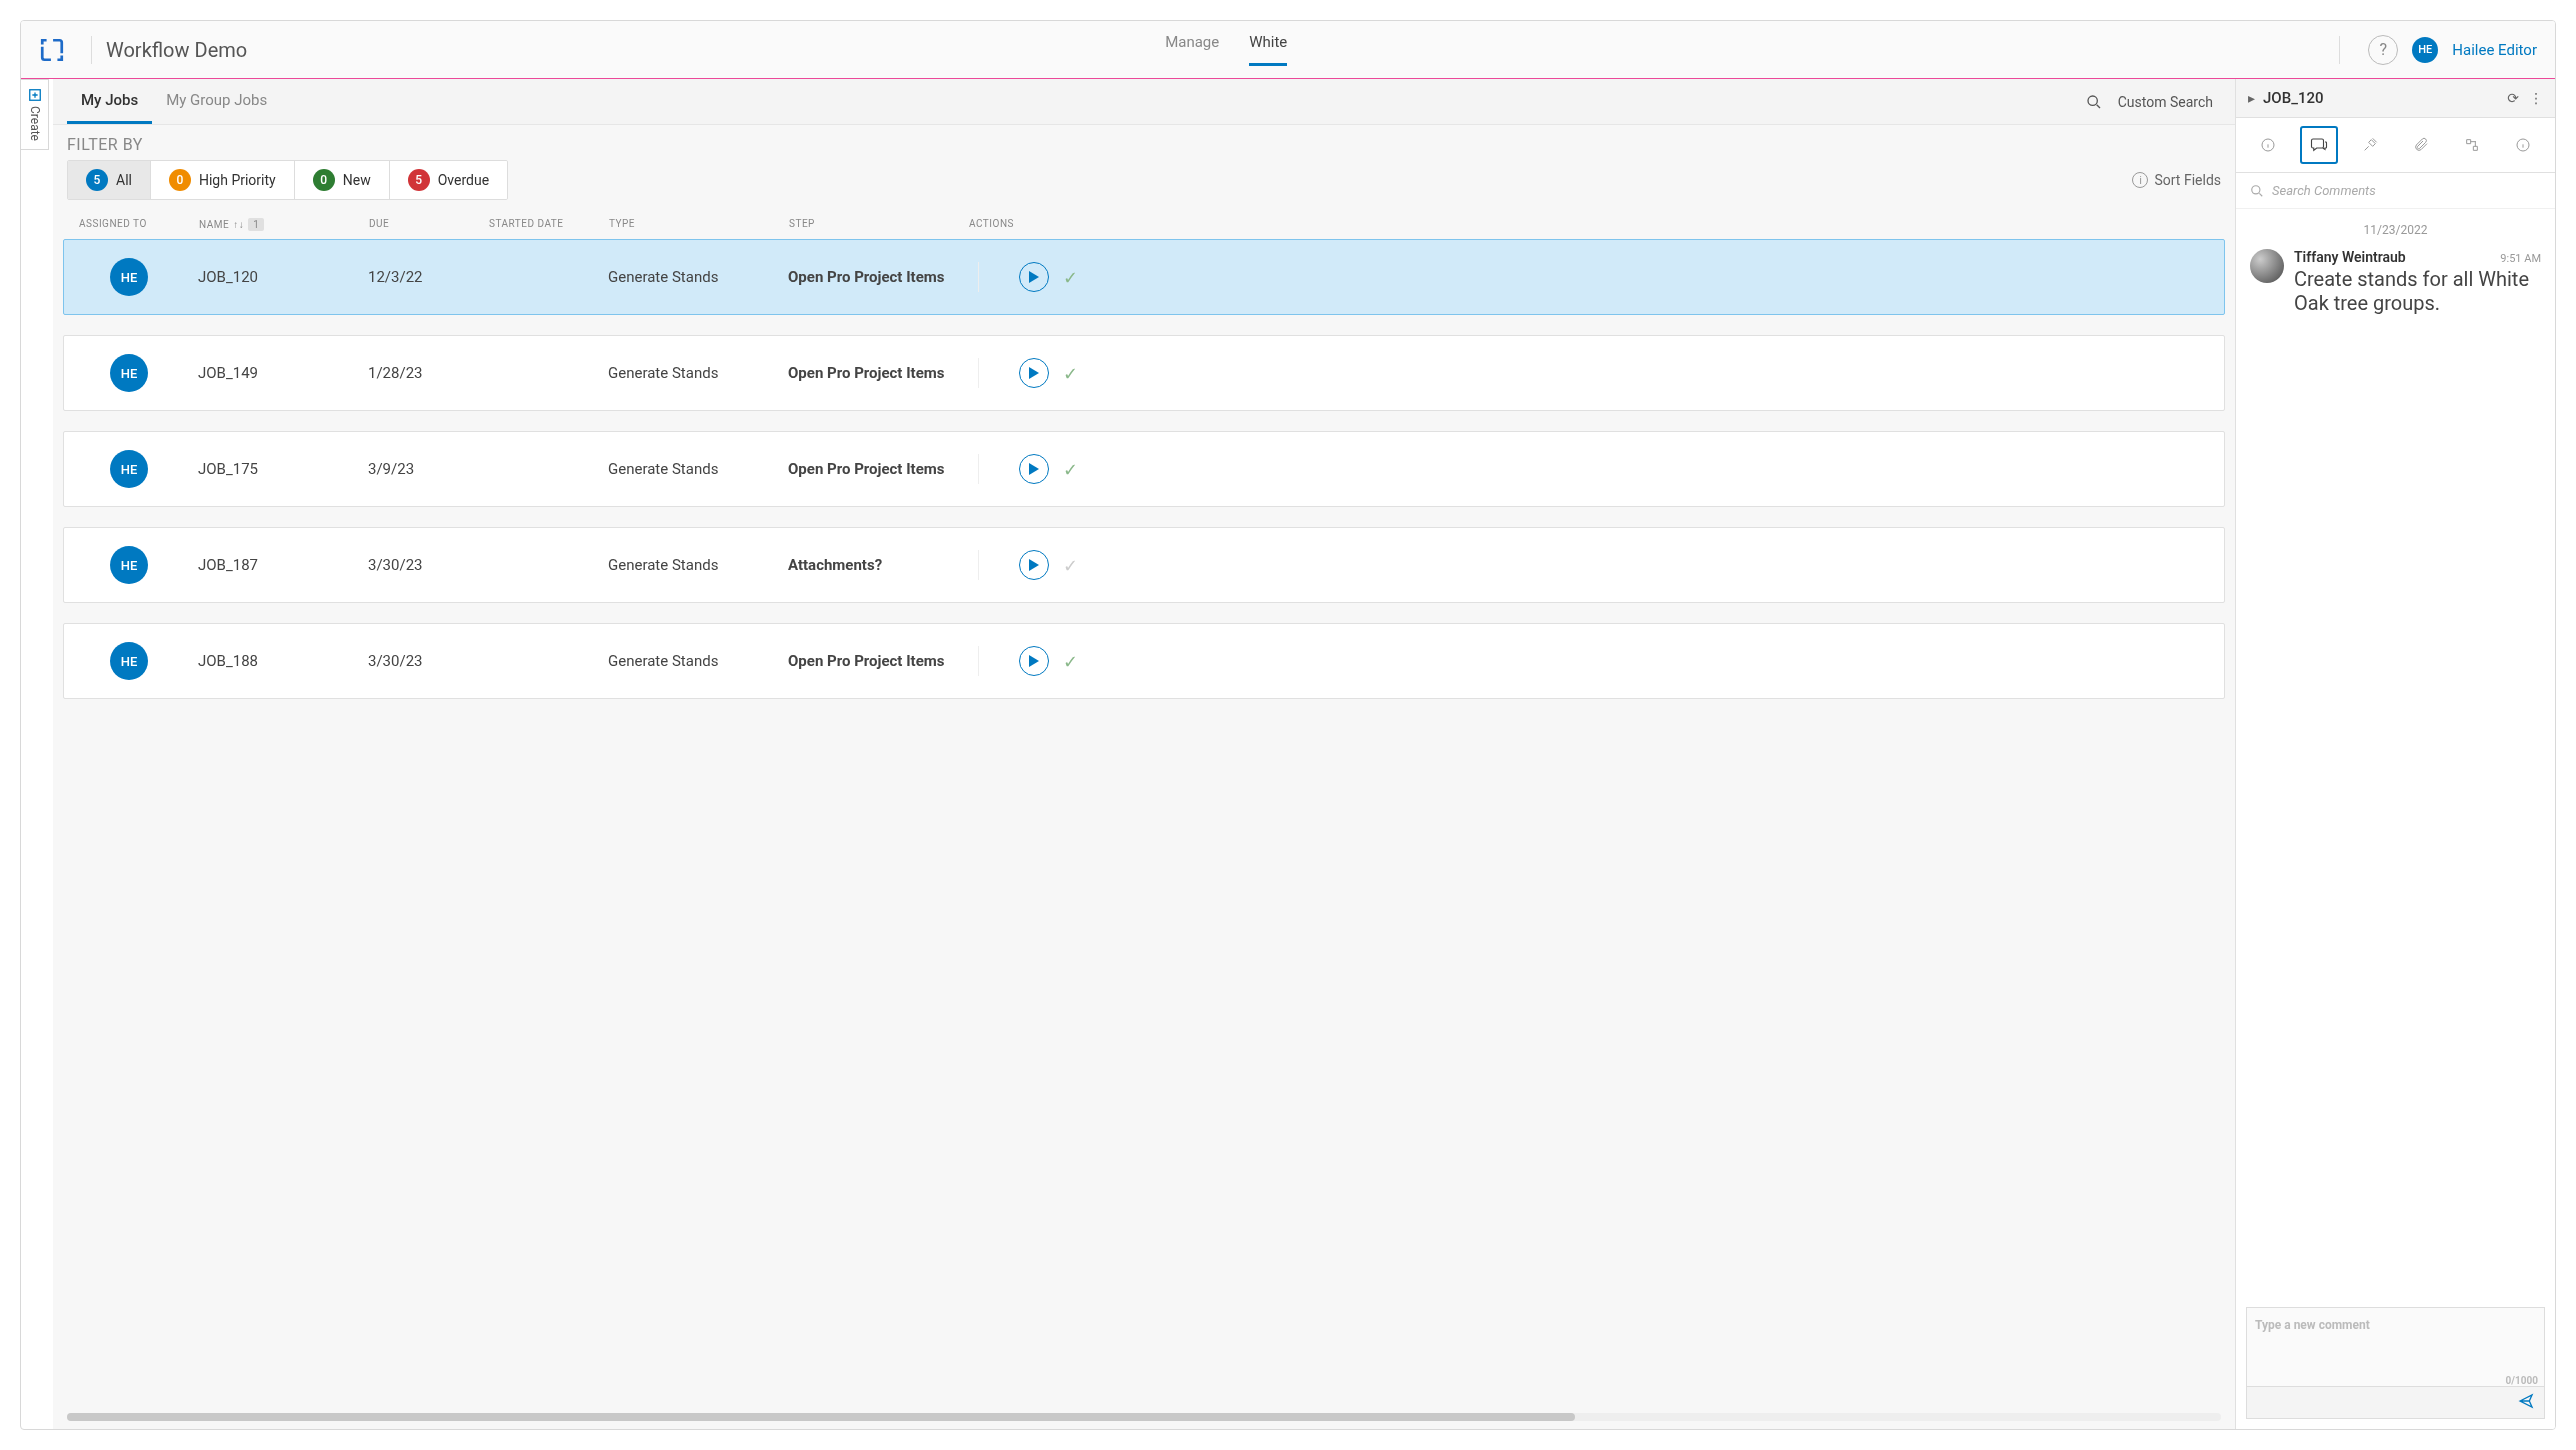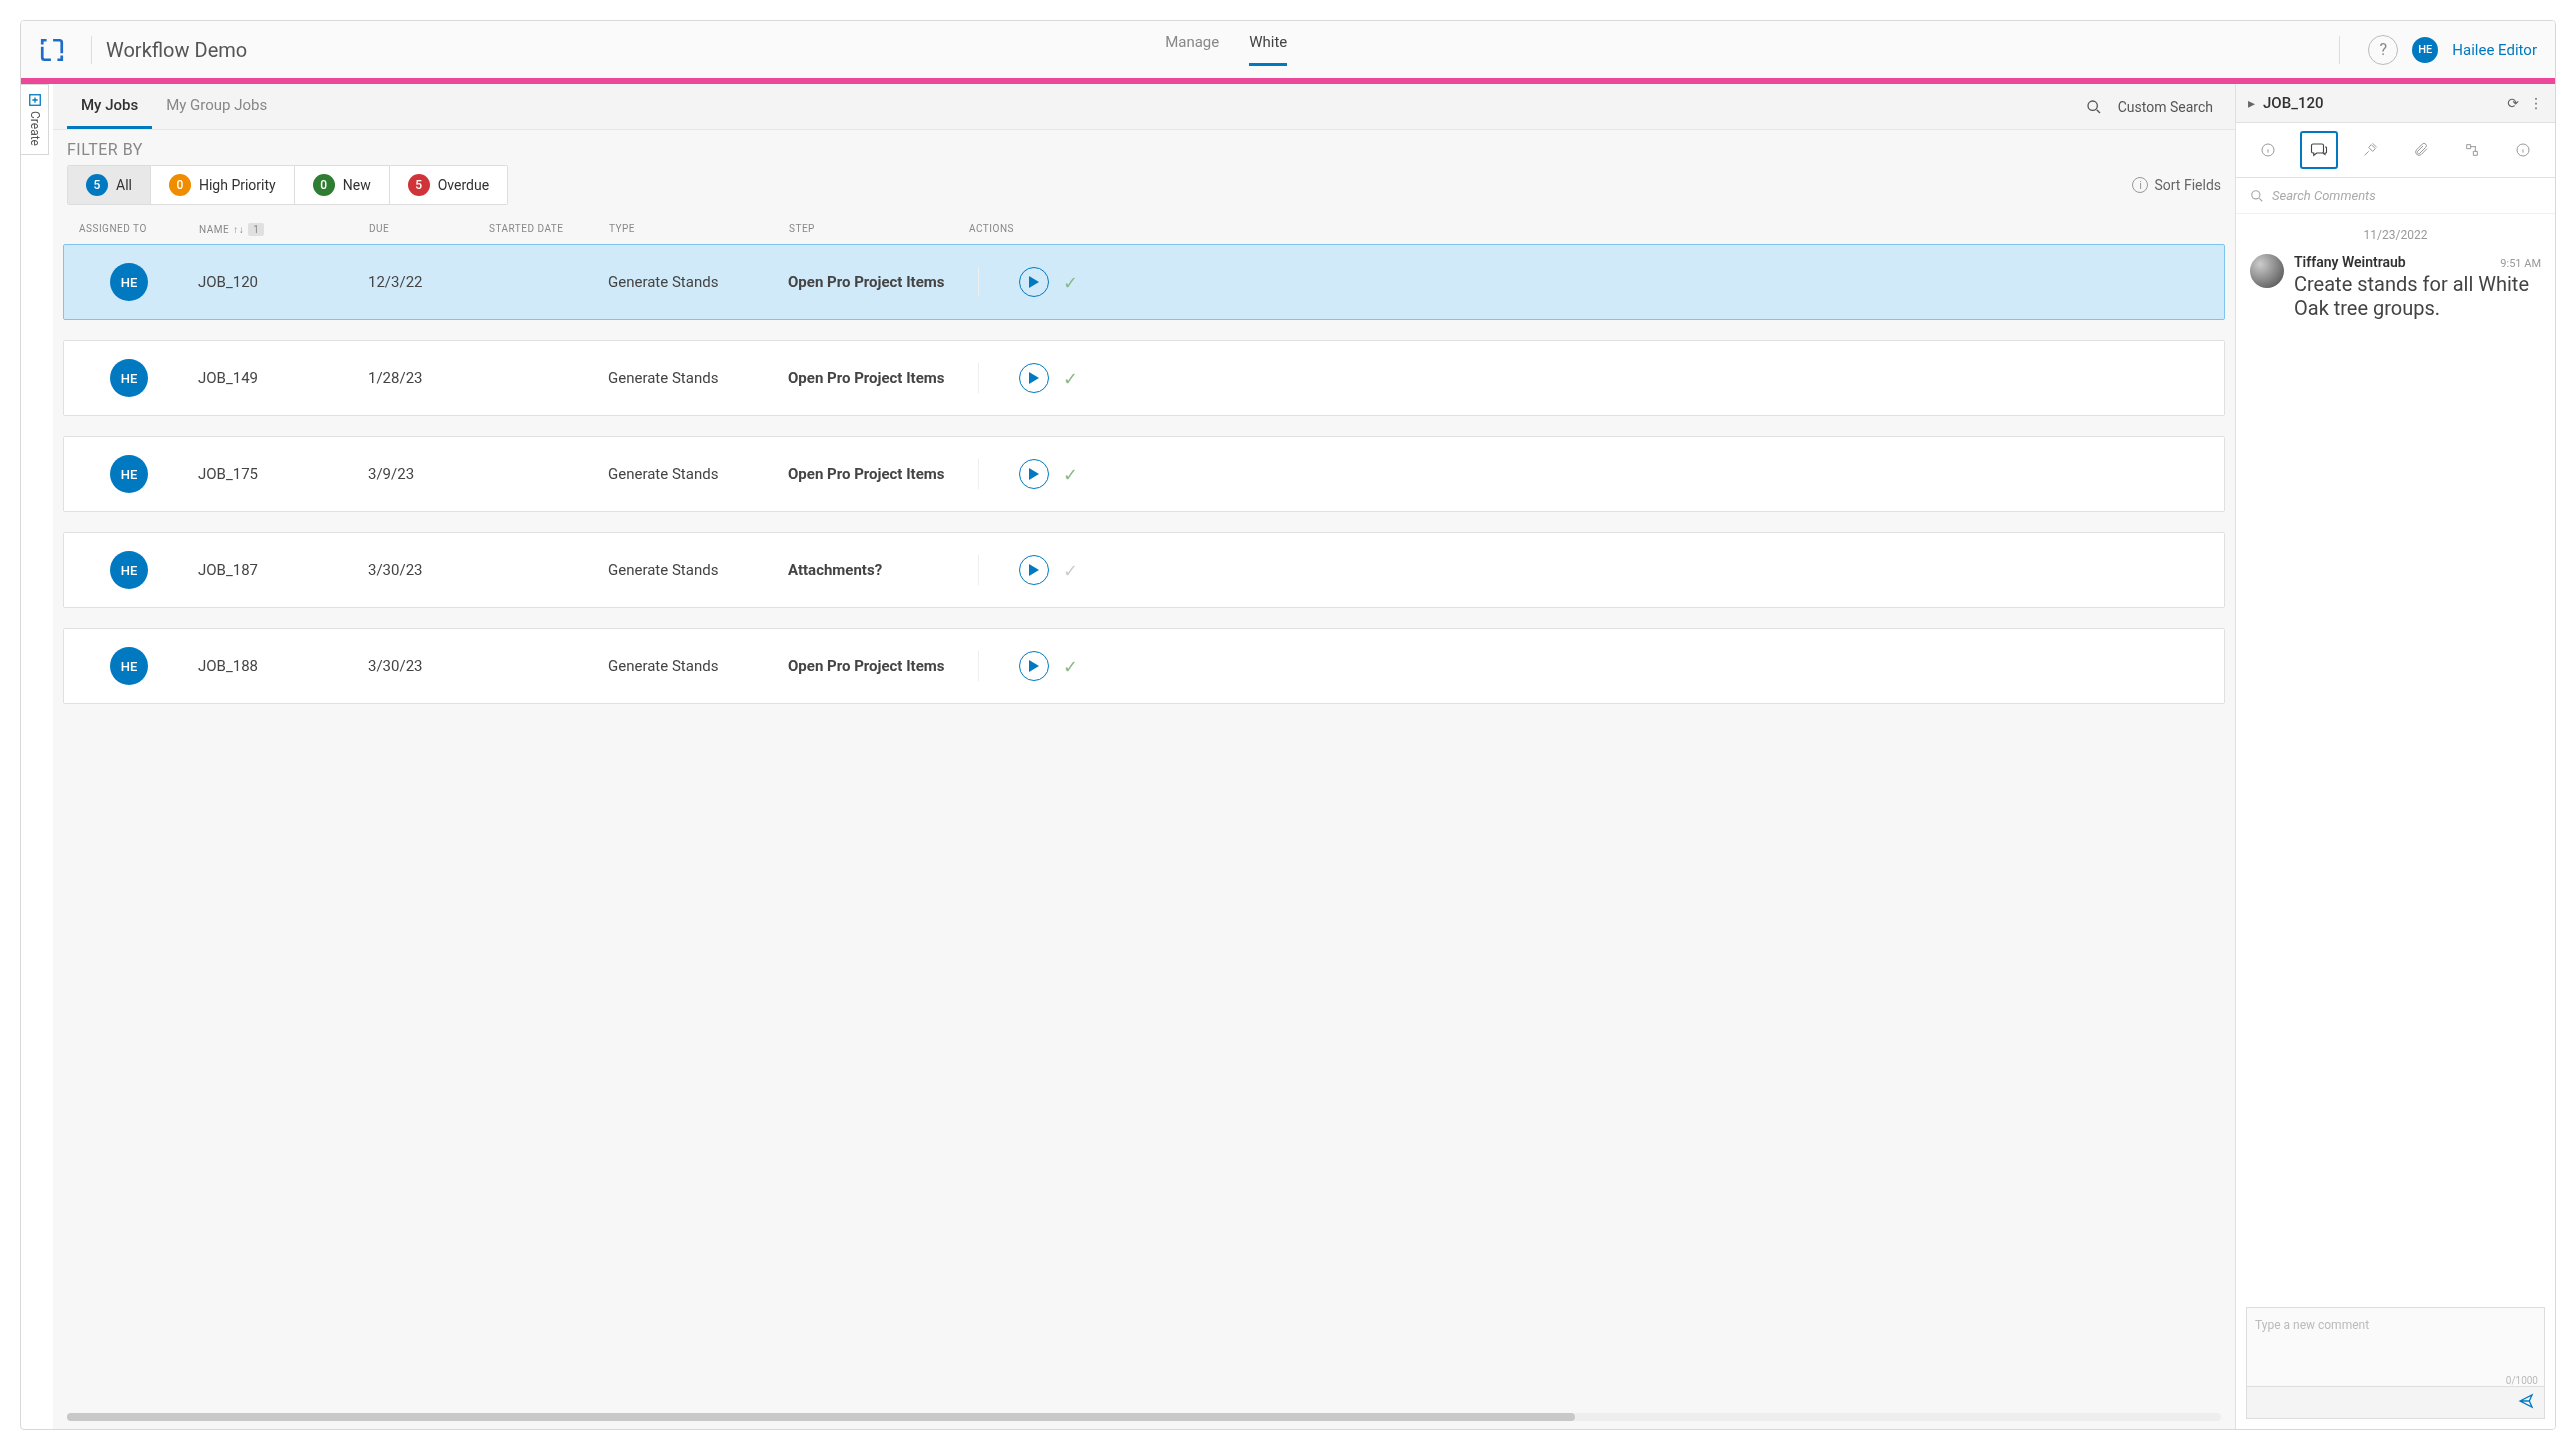--- a/index.html
+++ b/index.html
@@ -1,20 +1,20 @@
 <!DOCTYPE html>
 <html><head>
 <meta charset="utf-8">
 <style>
 * { margin: 0; padding: 0; box-sizing: border-box; font-family: -apple-system, BlinkMacSystemFont, "Segoe UI", Roboto, Helvetica, Arial, sans-serif; }
 body { background: #fff; font-size: 14px; color: #323232; }
 .app { border: 1px solid #d8d8d8; margin: 20px; display: flex; flex-direction: column; height: calc(100vh - 40px); background: #fff; border-radius: 4px; overflow: hidden; }
 
 
-.header { display: flex; align-items: center; padding: 12px 18px; border-bottom: 6px solid #ec4899; background: #fafafa; }
+.header { display: flex; align-items: center; padding: 12px 18px; border-bottom: 1px solid #ec4899; background: #fafafa; }
 .logo { width: 26px; height: 26px; color: #1e6bc8; margin-right: 12px; }
 .divider-v { width: 1px; height: 28px; background: #ddd; margin: 0 14px; }
 .app-title { font-size: 20px; color: #555; font-weight: 400; }
 .nav-center { margin: 0 auto; display: flex; gap: 30px; padding-right: 120px; }
 .nav-link { color: #888; font-size: 15px; cursor: pointer; padding-bottom: 12px; border-bottom: 3px solid transparent; }
 .nav-link.active { color: #444; border-bottom-color: #0079c1; }
 .header-right { display: flex; align-items: center; gap: 14px; }
 .icon-btn { width: 30px; height: 30px; border: 1.5px solid #bbb; border-radius: 50%; display: flex; align-items: center; justify-content: center; color: #888; cursor: pointer; font-size: 16px; }
 .avatar { width: 26px; height: 26px; border-radius: 50%; background: #0079c1; color: #fff; font-size: 11px; font-weight: 500; display: flex; align-items: center; justify-content: center; }
 .user-name { color: #0079c1; font-size: 15px; }
@@ -90,21 +90,21 @@
 .detail-tab.active { border-color: #0079c1; color: #444; }
 .search-comments { display: flex; align-items: center; gap: 8px; padding: 10px 14px; color: #aaa; font-style: italic; font-size: 13px; border-bottom: 1px solid #f0f0f0; }
 .date-divider { text-align: center; color: #999; font-size: 12px; padding: 14px 0 12px; position: relative; }
 .comment { display: flex; gap: 10px; padding: 0 14px 14px; }
 .comment-avatar { width: 34px; height: 34px; border-radius: 50%; background: radial-gradient(circle at 30% 30%, #ccc, #444); flex-shrink: 0; }
 .comment-body { flex: 1; }
 .comment-head { display: flex; justify-content: space-between; align-items: baseline; }
 .comment-author { font-weight: 600; font-size: 14px; }
 .comment-time { font-size: 11px; color: #999; }
 .comment-text { font-size: 20px; color: #444; margin-top: 2px; }
-.comment-input-area { margin-top: auto; padding: 10px; }
+.comment-input-area { margin-top: auto; padding: 10px; font-weight: bold; }
 .comment-input { border: 1px solid #ddd; background: #fafafa; padding: 8px; min-height: 80px; position: relative; }
 .comment-input-placeholder { color: #bbb; font-size: 12px; }
 .char-count { position: absolute; bottom: 0; right: 6px; font-size: 10px; color: #bbb; }
 .send-row { background: #f4f4f4; border: 1px solid #ddd; border-top: none; padding: 6px 10px; text-align: right; }
 .send-icon { color: #0079c1; cursor: pointer; }
 </style>
 </head>
 <body>
 
 <div class="app">

